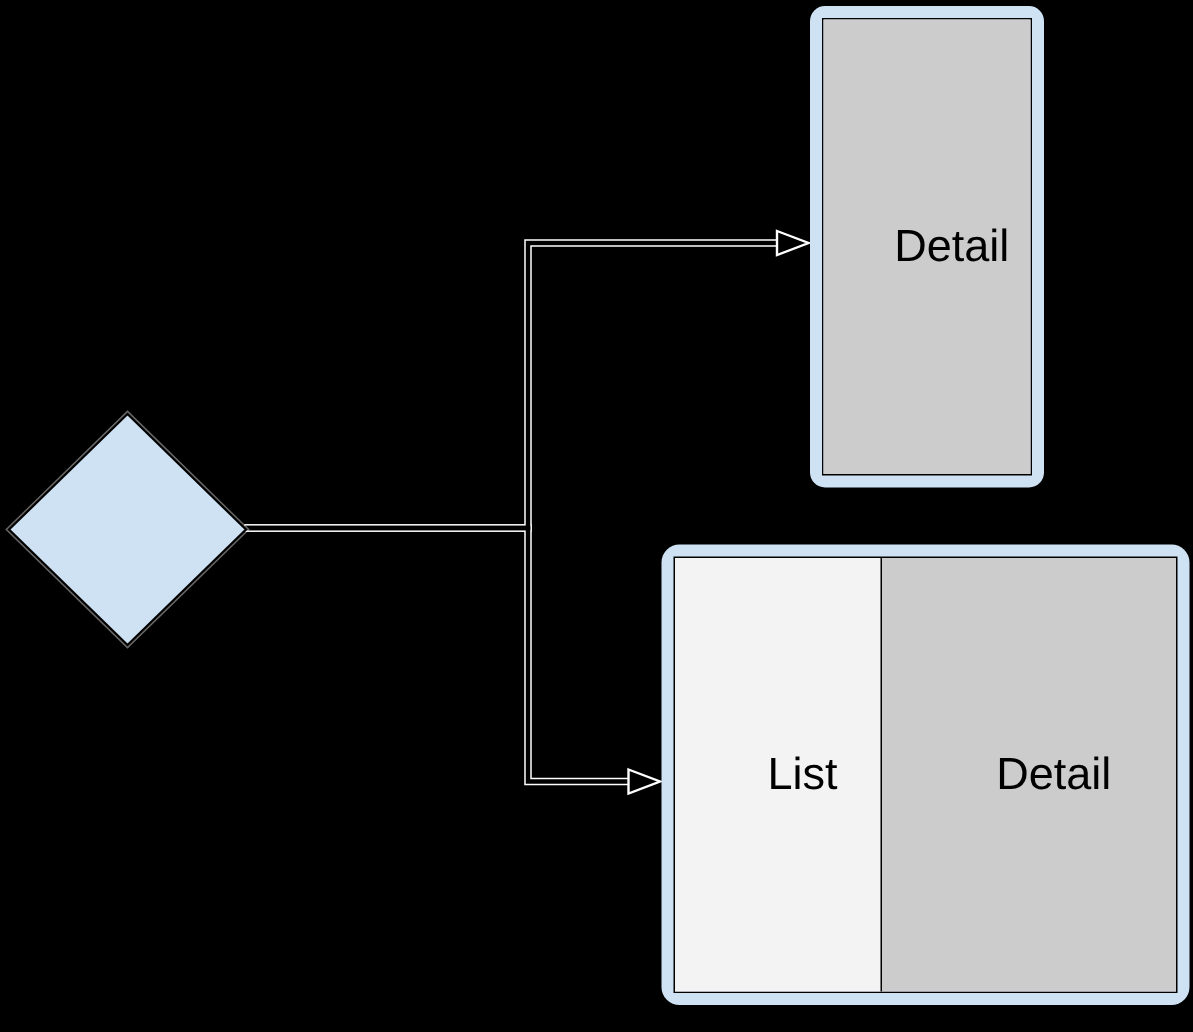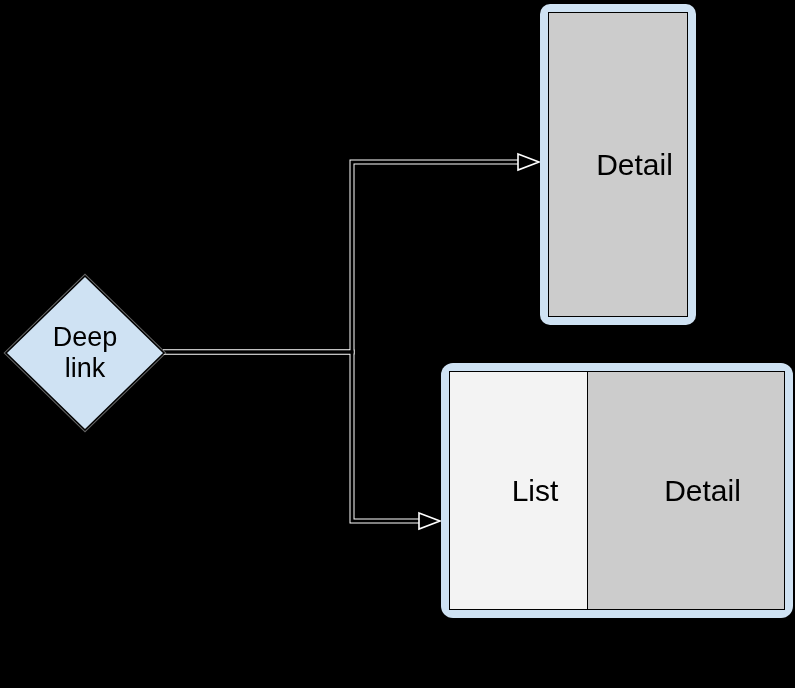--- a/index.html
+++ b/index.html
@@ -74,21 +74,21 @@
     left: 540px;
     top: 4px;
     width: 156px;
     height: 321px;
     border-radius: 10px;
   }
   .tablet-frame {
     left: 441px;
     top: 363px;
     width: 352px;
-    height: 255px;
+    height: 307px;
     border-radius: 12px;
   }
   .screen {
     width: 100%;
     height: 100%;
     box-sizing: border-box;
     border: 1px solid #000000;
     display: flex;
   }
   .pane {
@@ -130,21 +130,20 @@
     <path class="core" d="M 163 352 L 352 352 L 352 162 L 518 162"></path>
     <path class="core" d="M 163 352 L 352 352 L 352 521 L 419 521"></path>
 
     <polygon class="arrowhead" points="518,154 539,162 518,170"></polygon>
     <polygon class="arrowhead" points="419,513 440,521 419,529"></polygon>
 
     <polygon class="diamond-halo" points="85,276 164,353 85,430 6,353"></polygon>
     <polygon class="diamond-shape" points="85,276 164,353 85,430 6,353"></polygon>
   </svg>
 
-  <div class="diamond-label">Deep link</div>
 
   <div class="device-frame phone-frame">
     <div class="screen">
       <div class="pane pane-detail-full">Detail</div>
     </div>
   </div>
 
   <div class="device-frame tablet-frame">
     <div class="screen">
       <div class="pane pane-list">List</div>

